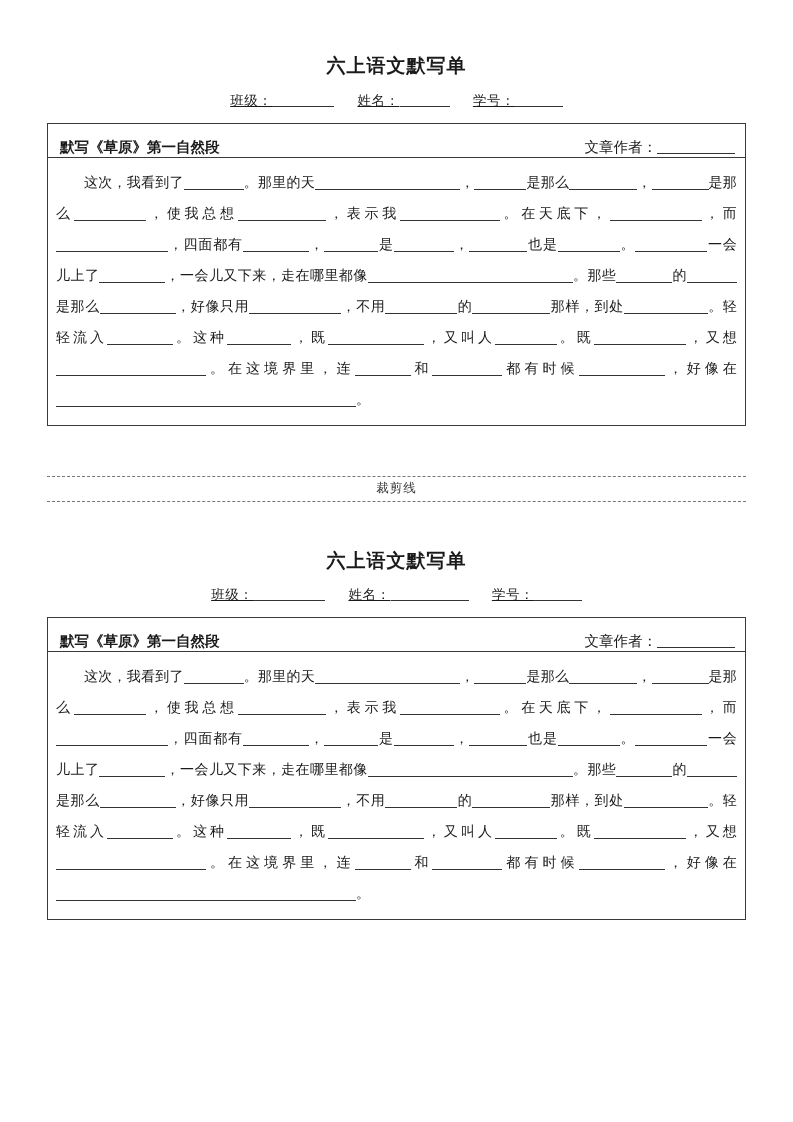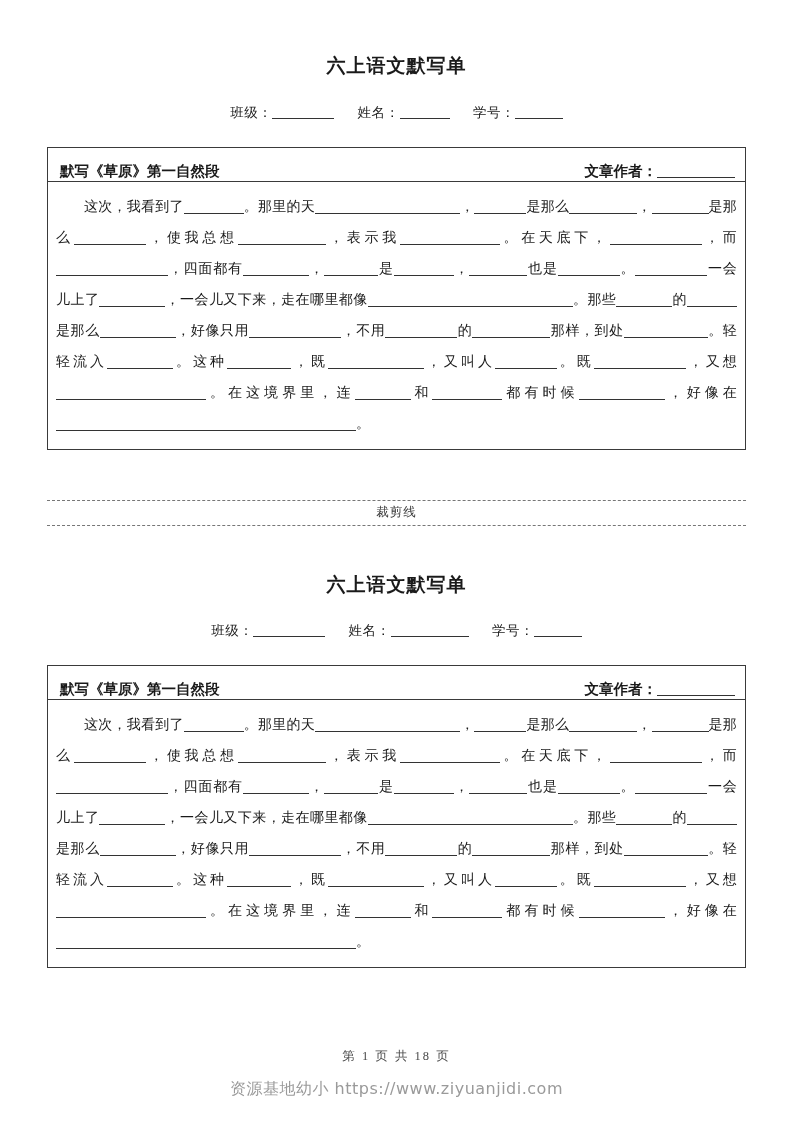--- a/index.html
+++ b/index.html
@@ -42,21 +42,21 @@
     line-height: 1.2;
   }
 
   .info-line {
     text-align: center;
     font-size: 13.5px;
     margin: 0 0 12px 0;
     line-height: 1.4;
     white-space: nowrap;
   }
-  .info-item { display: inline-block; margin: 12px 10px; }
+  .info-item { display: inline-block; margin: 0 10px; text-decoration: underline; }
   .info-label { letter-spacing: 0.5px; }
   .ul {
     display: inline-block;
     border-bottom: 1px solid #333;
     height: 13px;
     vertical-align: -2px;
   }
 
   
   .box {
@@ -69,21 +69,21 @@
     height: 34px;
     display: flex;
     align-items: flex-end;
     justify-content: space-between;
     padding: 0 10px 0 12px;
     font-size: 14.5px;
     font-weight: bold;
     font-family: "Liberation Serif", "DejaVu Serif", serif;
   }
   .box-header .author {
-    font-weight: bold;
+    font-weight: normal;
     white-space: nowrap;
   }
   .box-body {
     padding: 9px 8px 10px 8px;
   }
   .ptext {
     font-size: 14px;
     line-height: 31px;
     letter-spacing: 0.2px;
     text-align: justify;
@@ -210,18 +210,14 @@
       <div class="box-header">
         <span>默写《草原》第一自然段</span>
         <span class="author"><span>文章作者：</span><span class="ul" style="width:78px"></span></span>
       </div>
       <div class="box-body">
         <p class="ptext"><span class="indent"></span><span>这次，我看到了</span><span class="blank" style="width: 60px;"></span><span>。那里的天</span><span class="blank" style="width: 145px;"></span><span>，</span><span class="blank" style="width: 52px;"></span><span>是那么</span><span class="blank" style="width: 68px;"></span><span>，</span><span class="blank" style="width: 57px;"></span><span>是那么</span><span class="blank" style="width: 72px;"></span><span>，使我总想</span><span class="blank" style="width: 88px;"></span><span>，表示我</span><span class="blank" style="width: 100px;"></span><span>。在天底下，</span><span class="blank" style="width: 92px;"></span><span>，而</span><span class="blank" style="width: 112px;"></span><span>，四面都有</span><span class="blank" style="width: 66px;"></span><span>，</span><span class="blank" style="width: 54px;"></span><span>是</span><span class="blank" style="width: 60px;"></span><span>，</span><span class="blank" style="width: 58px;"></span><span>也是</span><span class="blank" style="width: 62px;"></span><span>。</span><span class="blank" style="width: 72px;"></span><span>一会儿上了</span><span class="blank" style="width: 66px;"></span><span>，一会儿又下来，走在哪里都像</span><span class="blank" style="width: 205px;"></span><span>。那些</span><span class="blank" style="width: 56px;"></span><span>的</span><span class="blank" style="width: 50px;"></span><span>是那么</span><span class="blank" style="width: 76px;"></span><span>，好像只用</span><span class="blank" style="width: 92px;"></span><span>，不用</span><span class="blank" style="width: 72px;"></span><span>的</span><span class="blank" style="width: 78px;"></span><span>那样，到处</span><span class="blank" style="width: 84px;"></span><span>。轻轻流入</span><span class="blank" style="width: 66px;"></span><span>。这种</span><span class="blank" style="width: 64px;"></span><span>，既</span><span class="blank" style="width: 96px;"></span><span>，又叫人</span><span class="blank" style="width: 62px;"></span><span>。既</span><span class="blank" style="width: 92px;"></span><span>，又想</span><span class="blank" style="width: 150px;"></span><span>。在这境界里，连</span><span class="blank" style="width: 56px;"></span><span>和</span><span class="blank" style="width: 70px;"></span><span>都有时候</span><span class="blank" style="width: 86px;"></span><span>，好像在</span><span class="blank" style="width: 300px;"></span><span>。</span></p>
       </div>
     </div>
   </div>
 
-  <div class="footer">
-    <div class="page-num">第 1 页 共 18 页</div>
-    <div class="watermark">资源基地幼小 https://www.ziyuanjidi.com</div>
-  </div>
 
 </div>
 
 </body></html>

